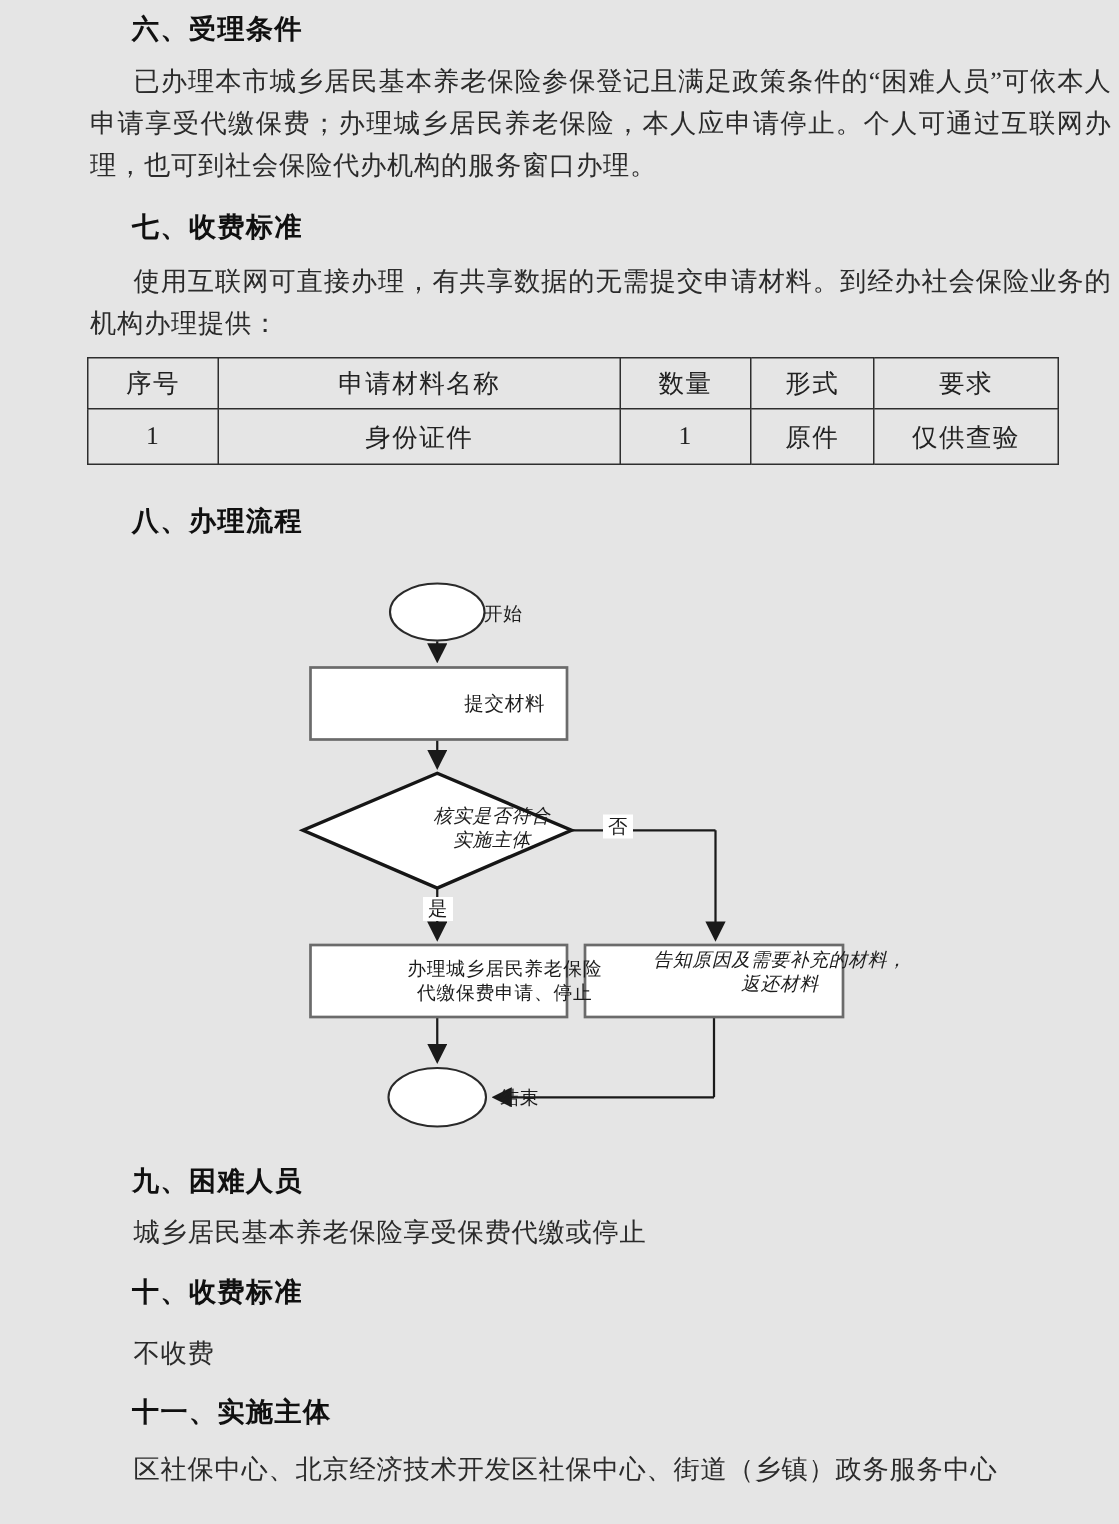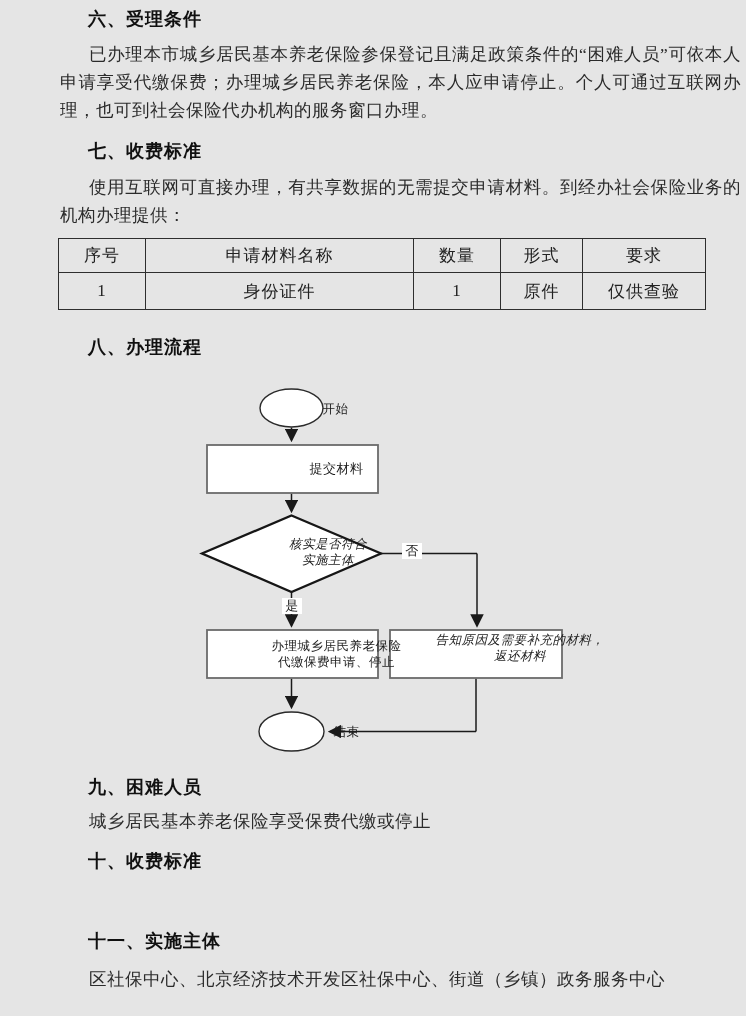--- a/index.html
+++ b/index.html
@@ -119,17 +119,18 @@
   <div class="fc-label fc-center" style="left:391px; top:630px; width:170px; height:36px;font-style:italic;">
     <div>告知原因及需要补充的材料，</div>
     <div>返还材料</div>
   </div>
   <div class="fc-label" style="left:244px; top:724px; width:47px;margin-left:35px;">结束</div>
 
   <h2 class="h" style="top:776px">九、困难人员</h2>
   <p class="body" style="top:807px">城乡居民基本养老保险享受保费代缴或停止</p>
 
   <h2 class="h" style="top:850px">十、收费标准</h2>
+  <p class="body" style="top:888px">不收费</p>
 
   <h2 class="h" style="top:930px">十一、实施主体</h2>
   <p class="body" style="top:965px">区社保中心、北京经济技术开发区社保中心、街道（乡镇）政务服务中心</p>
 
 </div>
 
 </body></html>

